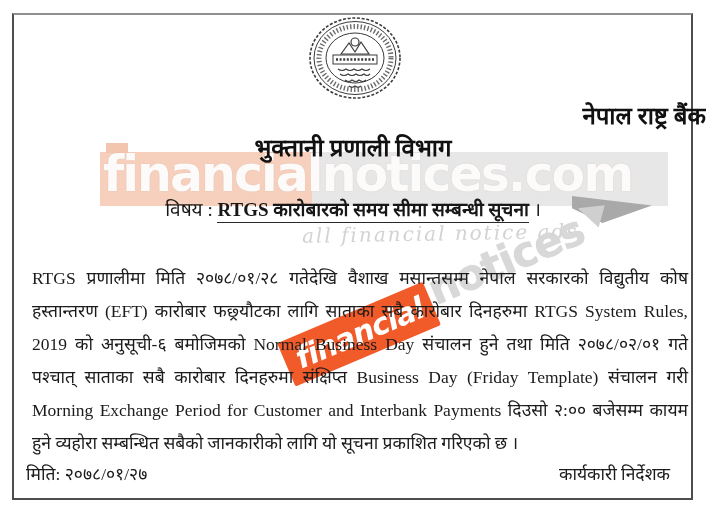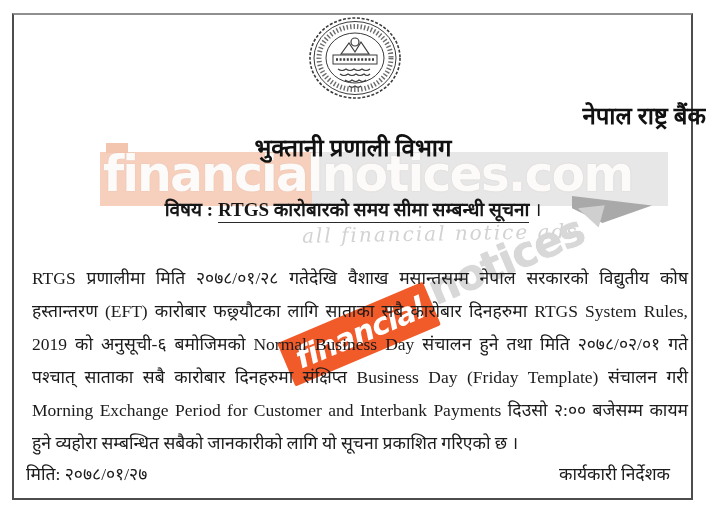--- a/index.html
+++ b/index.html
@@ -66,21 +66,21 @@
     font-weight:700;font-size:24px;color:#111;
   }
   .dept-name{
     position:absolute;left:0;top:130px;width:100%;text-align:center;
     font-weight:700;font-size:24px;color:#111;
   }
   .subject-line{
     position:absolute;left:0;top:196px;width:100%;text-align:center;
     font-size:19px;color:#171717;white-space:nowrap;
   }
-  .subject-line .lbl{font-weight:700;}
+  .subject-line .lbl{font-weight:400;}
   .subject-line .underlined{
     border-bottom:1.6px solid #2a2a2a;padding-bottom:2px;font-weight:bold;
   }
   .body-par{
     position:absolute;left:32px;top:262px;width:656px;
     font-size:17.5px;line-height:33px;text-align:justify;color:#1b1b1b;
   }
   .footer-row{
     position:absolute;left:26px;top:461px;width:644px;
     font-size:17.5px;color:#1b1b1b;

